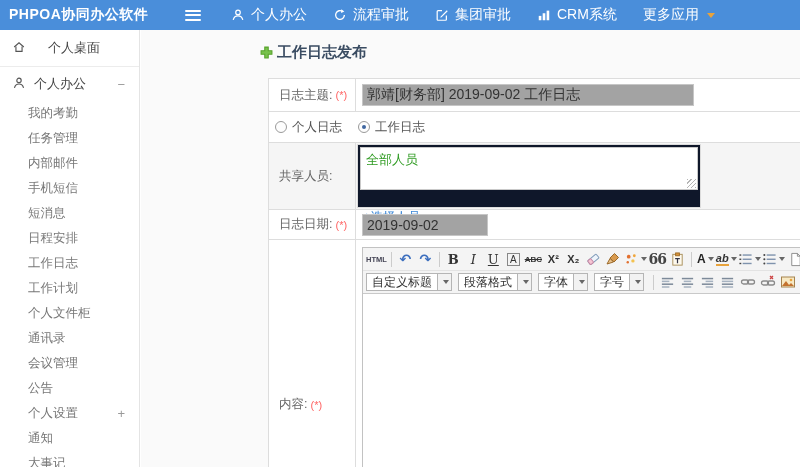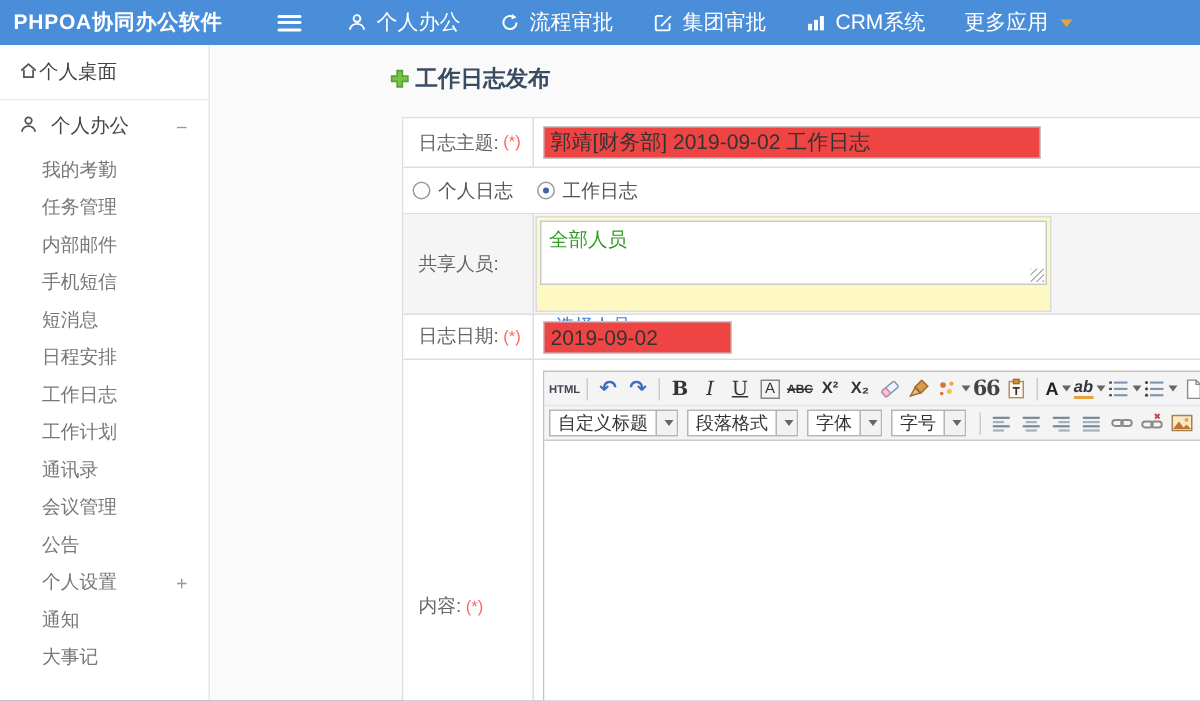--- a/index.html
+++ b/index.html
@@ -18,21 +18,21 @@
   .hamburger i{ display:block; height:2px; background:#fff; border-radius:1px;}
   .topnav{ display:flex; align-items:center; margin-left:30px; gap:26px; font-size:14px; white-space:nowrap;}
   .nav-item{ display:flex; align-items:center; gap:6px; cursor:pointer; }
   .nav-item svg{ display:block; }
   .caret-orange{ width:0; height:0; border-left:4px solid transparent; border-right:4px solid transparent; border-top:5px solid #e8a33c; margin-left:2px;}
   
   .sidebar{
     position:absolute; top:30px; left:0; width:140px; bottom:0;
     background:#fff; border-right:1px solid #e4e4e4; overflow:hidden;
   }
-  .side-top{ height:36px; display:flex; align-items:center; gap:0; padding-left:12px; font-size:13px; color:#444; cursor:pointer;}
+  .side-top{ height:36px; display:flex; align-items:center; gap:22px; padding-left:12px; font-size:13px; color:#444; cursor:pointer;}
   .side-div{ height:1px; background:#ececec; margin:0 0 0 0;}
   .side-group{ height:34px; display:flex; align-items:center; gap:8px; padding-left:12px; font-size:13px; color:#444; cursor:pointer; position:relative;}
   .collapse-mark{ position:absolute; right:14px; color:#999; font-size:13px;}
   .side-list{ list-style:none; }
   .side-list li{ height:25px; line-height:25px; padding-left:28px; font-size:12.5px; color:#777; cursor:pointer; position:relative; white-space:nowrap;}
   .expand-mark{ position:absolute; right:14px; color:#999; font-size:13px;}
   
   .main{ position:absolute; left:141px; top:30px; right:0; bottom:0; background:#fafafa; overflow:hidden;padding-left:15px;}
   .page-title{ position:absolute; left:119px; top:13px; display:flex; align-items:center; gap:4px;}
   .page-title svg{ display:block;}
@@ -43,31 +43,31 @@
   .frow.gray{ background:#f5f5f5;}
   .flabel{ width:87px; flex:none; border-right:1px solid #ddd; display:flex; align-items:center; gap:3px; padding-left:10px; font-size:12.5px; color:#666; white-space:nowrap;}
   .req{ color:#f66; font-size:11px;}
   .fval{ flex:1; display:flex; align-items:center; padding-left:6px;}
   .r-subject{ height:33px;}
   .r-setting{ height:31px;}
   .r-share{ height:67px;}
   .r-date{ height:30px;}
   .r-content{ height:330px;}
   .r-content .flabel{ justify-content:flex-start;}
-  .txt-input{ height:22px; border:1px solid #c6c6c6; background:#ef4444; font-size:14px; color:#333; padding:1px 4px; font-family:"Liberation Sans","DejaVu Sans",sans-serif;}
+  .txt-input{ height:22px; border:1px solid #c6c6c6; background:#a3a3a3; font-size:14px; color:#333; padding:1px 4px; font-family:"Liberation Sans","DejaVu Sans",sans-serif;}
   .subject-input{ width:332px;}
   .date-input{ width:126px;}
   
   .radio-opt{ display:flex; align-items:center; gap:5px; margin-right:16px; cursor:pointer;}
   .radio{ width:12px; height:12px; border-radius:50%; border:1px solid #9a9a9a; background:#fdfdfd; position:relative; flex:none;}
   .radio.checked::after{ content:''; position:absolute; left:3px; top:3px; width:4px; height:4px; border-radius:50%; background:#3f66a0;}
   .rlabel{ font-size:12.5px; color:#555;}
   
   .r-share .fval{ align-items:flex-start; padding-top:1px; padding-left:1px;}
-  .share-panel{ width:344px; height:64px; background:#fef9c3; border:1px solid #dcdcdc;}
+  .share-panel{ width:344px; height:64px; background:#0f172a; border:1px solid #dcdcdc;}
   .share-box{ margin:2px; height:43px; border:1px solid #c9c9c9; background:#fff; position:relative; font-size:13px; color:#2f9b22; padding:3px 5px;}
   .resize-handle{ position:absolute; right:1px; bottom:1px; width:9px; height:9px;
      background:repeating-linear-gradient(-45deg,#b5b5b5 0 1px,transparent 1px 3px);}
   .select-link{ display:inline-block; margin:17px 0 0 5px; font-size:12.5px; color:#3583d6; text-decoration:none; cursor:pointer;text-align:center;}
   
   .r-content .fval{ align-items:flex-start; padding-top:7px;}
   .editor{ width:462px; border:1px solid #c2c2c2; background:#fff;}
   .tb{ display:flex; align-items:center; background:#f4f4f4; height:23px; padding:0 3px; gap:1px; overflow:hidden;}
   .tb1{ border-bottom:1px solid #e3e3e3;}
   .tb2{ border-bottom:1px solid #c9c9c9;}
@@ -172,20 +172,21 @@
     </div>
     <ul class="side-list">
       <li>我的考勤</li>
       <li>任务管理</li>
       <li>内部邮件</li>
       <li>手机短信</li>
       <li>短消息</li>
       <li>日程安排</li>
       <li>工作日志</li>
       <li>工作计划</li>
+      <li>个人文件柜</li>
       <li>通讯录</li>
       <li>会议管理</li>
       <li>公告</li>
       <li><span>个人设置</span><span class="expand-mark">+</span></li>
       <li>通知</li>
       <li>大事记</li>
     </ul>
   </aside>
 
   <main class="main">

